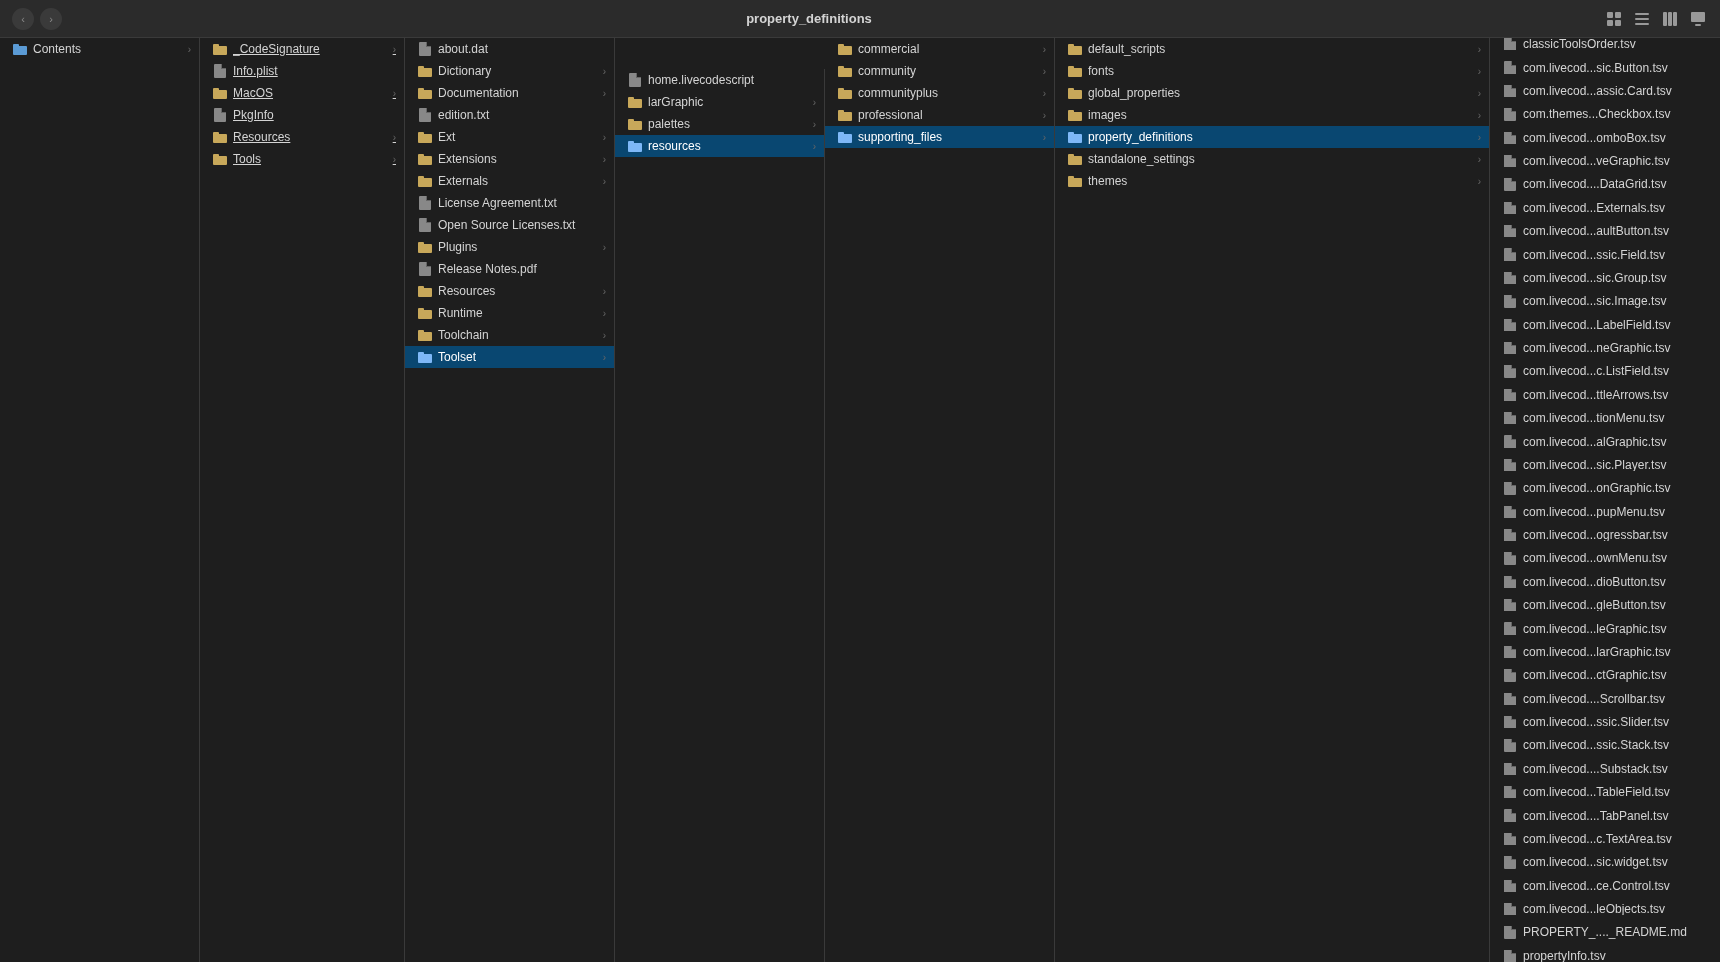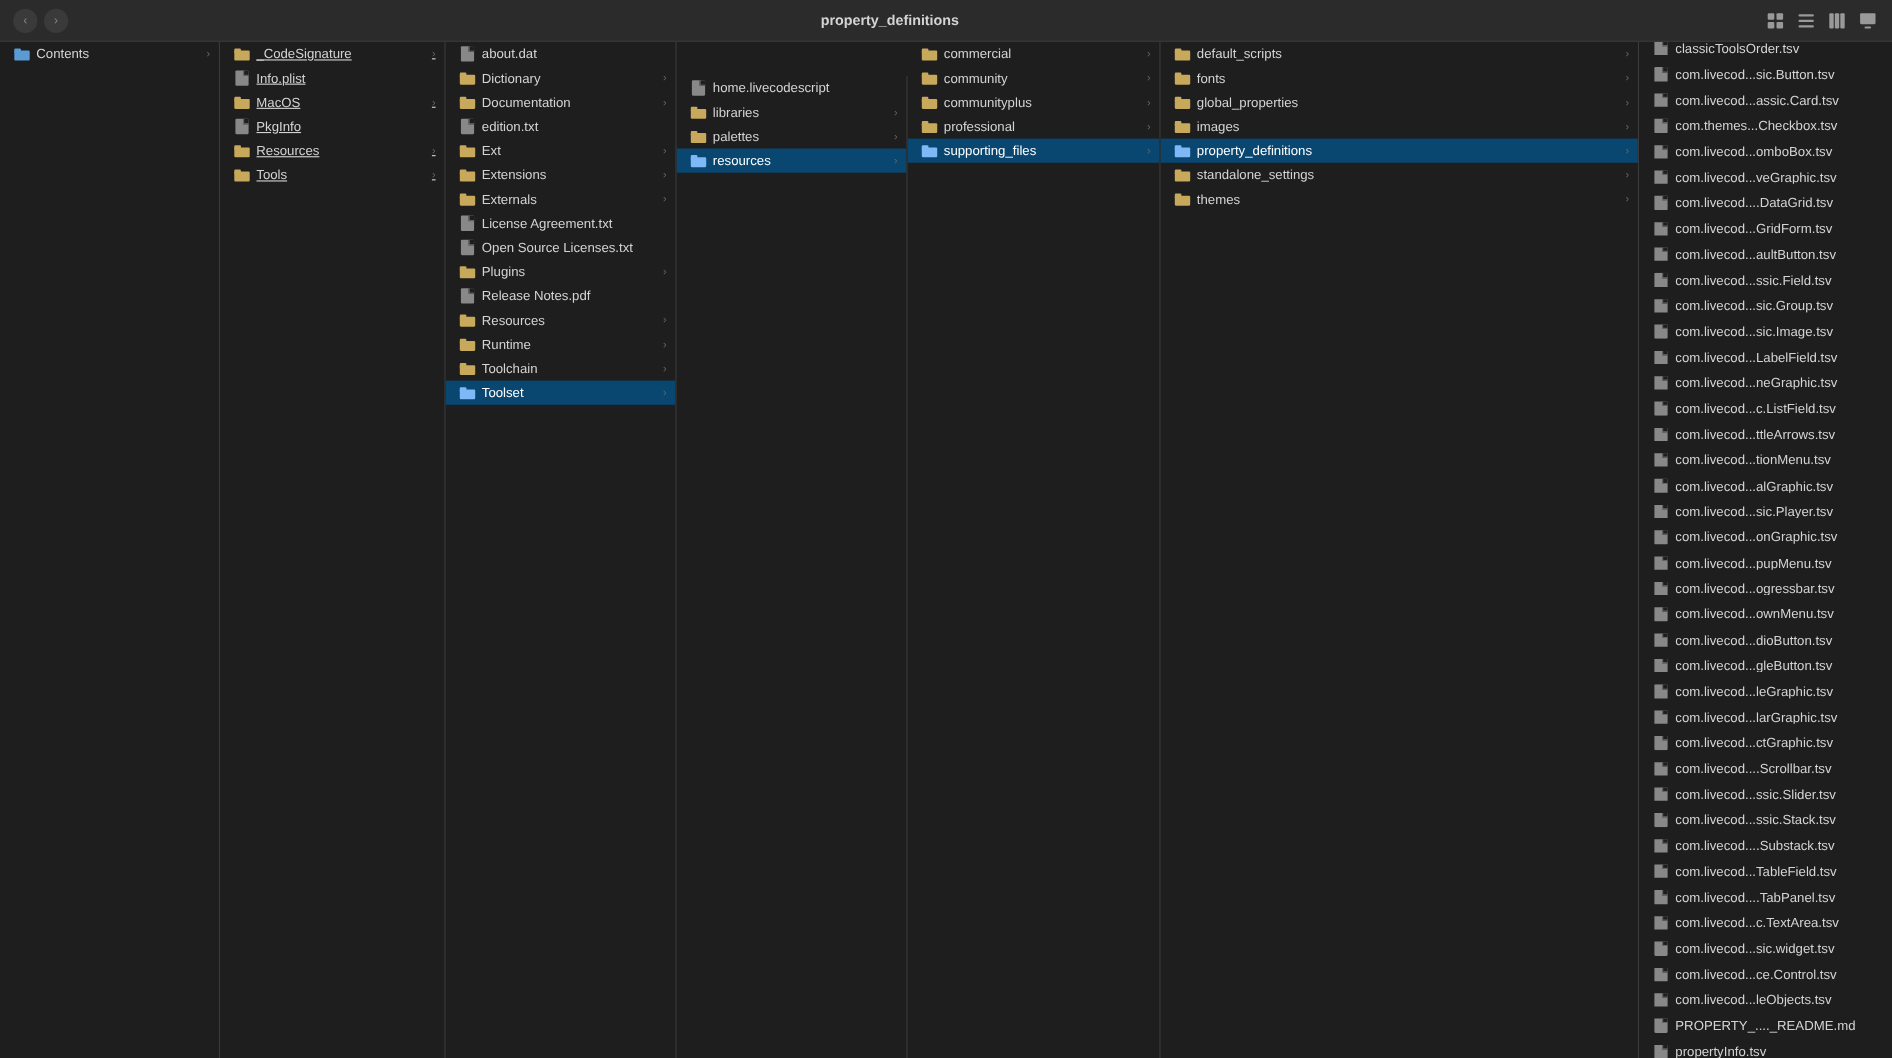--- a/index.html
+++ b/index.html
@@ -384,21 +384,21 @@
       <div class="file-item">
         <div class="icon">
             <div class="file-doc-icon"></div>
           </div>
         <span class="name">home.livecodescript</span>
       </div>
       <div class="file-item">
         <div class="icon">
             <div class="folder-icon"></div>
           </div>
-        <span class="name">libraries</span>
+        <span class="name">larGraphic</span>
         <span class="chevron">›</span>
       </div>
       <div class="file-item">
         <div class="icon">
             <div class="folder-icon"></div>
           </div>
         <span class="name">palettes</span>
         <span class="chevron">›</span>
       </div>
       <div class="file-item selected">
@@ -540,21 +540,21 @@
       <div class="file-item">
         <div class="icon">
             <div class="file-doc-icon"></div>
           </div>
         <span class="name">com.livecod....DataGrid.tsv</span>
       </div>
       <div class="file-item">
         <div class="icon">
             <div class="file-doc-icon"></div>
           </div>
-        <span class="name">com.livecod...GridForm.tsv</span>
+        <span class="name">com.livecod...Externals.tsv</span>
       </div>
       <div class="file-item">
         <div class="icon">
             <div class="file-doc-icon"></div>
           </div>
         <span class="name">com.livecod...aultButton.tsv</span>
       </div>
       <div class="file-item">
         <div class="icon">
             <div class="file-doc-icon"></div>

